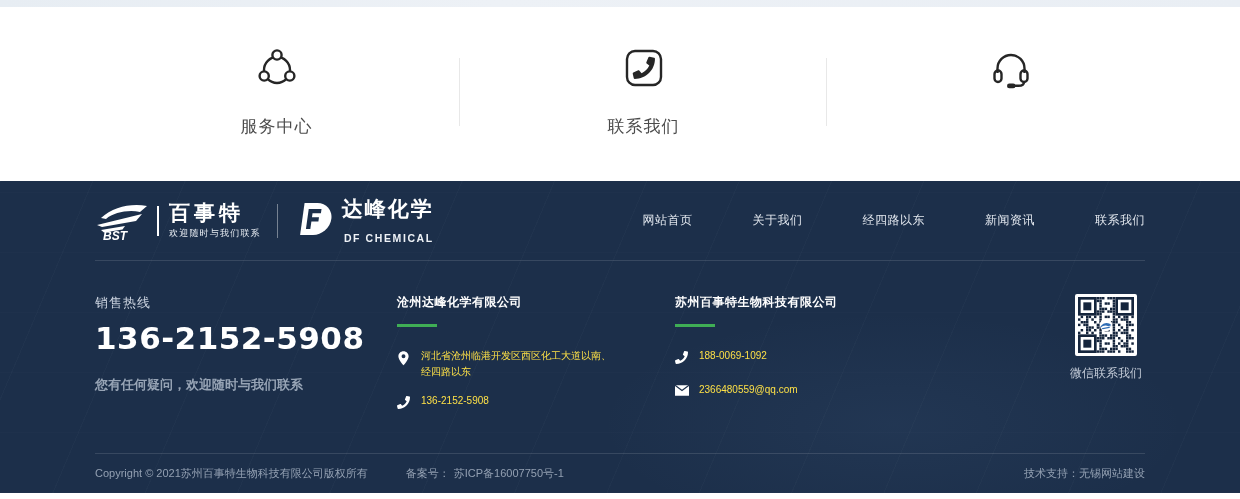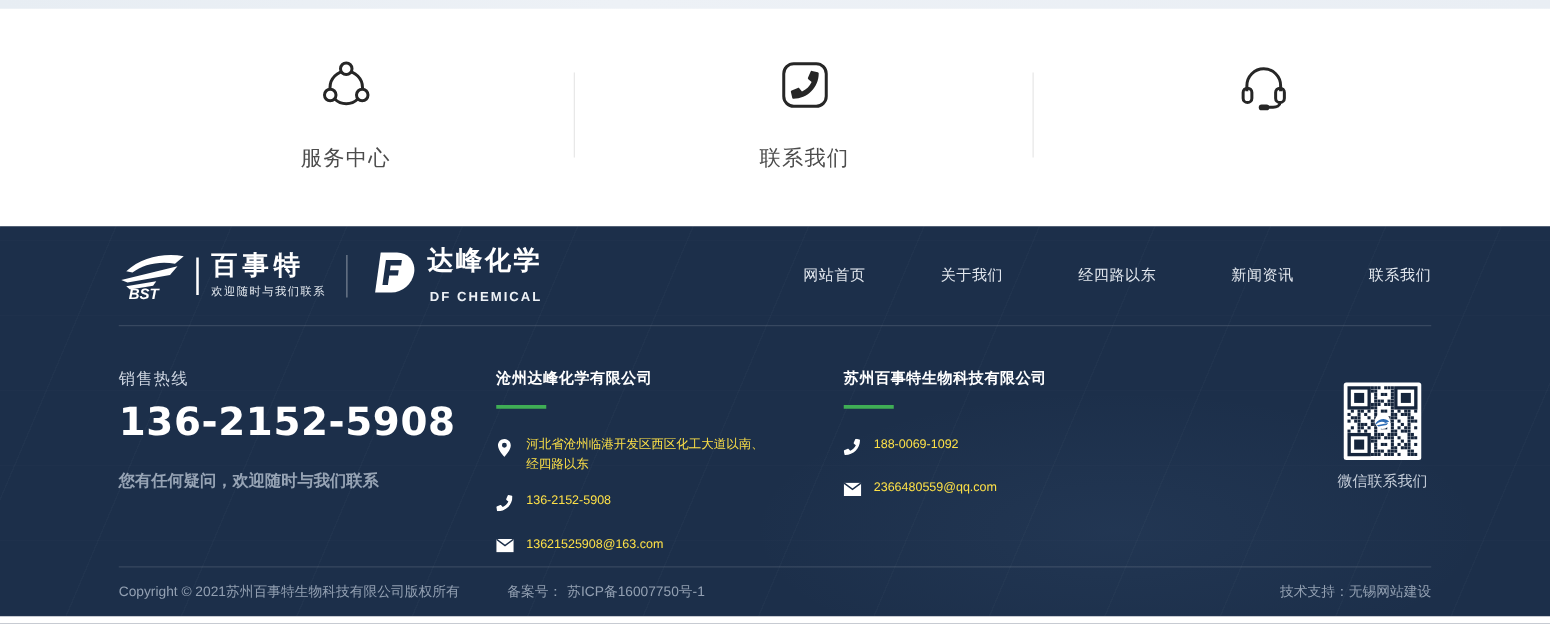--- a/index.html
+++ b/index.html
@@ -57,21 +57,21 @@
   .company + .company { width:300px; }
   .company-name { font-size:12px; font-weight:bold; letter-spacing:0.5px; }
   .green-line { width:40px; height:3px; background:#3fae55; margin-top:13px; }
   .info-rows { margin-top:21px; }
   .info-row { display:flex; align-items:flex-start; margin-top:13px; font-size:10px;
               color:#fde047; line-height:1.6; }
   .info-row:first-child { margin-top:0; }
   .info-row .mini-icon { flex:0 0 14px; margin-right:10px; margin-top:3px; }
   .addr-line { display:block; }
 
-  .qr-block { margin-left:auto; margin-top:12px; width:78px; text-align:center; }
+  .qr-block { margin-left:auto; margin-top:0; width:78px; text-align:center; }
   .qr-box { width:62px; height:62px; margin:0 auto; background:#fff; border-radius:2px; padding:1px; }
   .qr-label { margin-top:9px; font-size:12px; color:#c4ccd8; white-space:nowrap; }
 
   .footer-bottom { height:39px; display:flex; align-items:center; justify-content:space-between;
                    border-top:1px solid rgba(255,255,255,0.12); font-size:11px; color:#93a0b2; }
   .bottom-left { display:flex; align-items:center; gap:38px; }
   .icp-group { display:flex; gap:4px; }
   .icp-link { color:#93a0b2; cursor:pointer; }
   .support-link { color:#93a0b2; cursor:pointer; }
 </style>
@@ -182,29 +182,20 @@
             <span class="addr-line">经四路以东</span>
           </span>
         </div>
         <div class="info-row">
           <span class="mini-icon">
             <svg width="13" height="13" viewBox="0 0 512 512" fill="#ffffff">
               <path d="M493.4 24.6l-104-24c-11.3-2.6-22.9 3.3-27.5 13.9l-48 112c-4.2 9.8-1.4 21.3 6.9 28l60.6 49.6c-36 76.7-98.9 140.5-177.2 177.2l-49.6-60.6c-6.8-8.3-18.2-11.1-28-6.9l-112 48C3.9 366.5-2 378.1.6 389.4l24 104C27.1 504.2 36.7 512 48 512c256.1 0 464-207.5 464-464 0-11.2-7.7-20.9-18.6-23.4z"></path>
             </svg>
           </span>
           <span>136-2152-5908</span>
-        </div>
-        <div class="info-row">
-          <span class="mini-icon">
-            <svg width="14" height="11" viewBox="0 0 16 12" fill="#ffffff">
-              <path d="M0 0h16v12H0z"></path>
-              <path d="M0 0l8 6 8-6" stroke="#1c2f4a" stroke-width="1.4" fill="none"></path>
-            </svg>
-          </span>
-          <span>13621525908@163.com</span>
         </div>
       </div>
     </div>
 
     <div class="company">
       <div class="company-name">苏州百事特生物科技有限公司</div>
       <div class="green-line"></div>
       <div class="info-rows">
         <div class="info-row">
           <span class="mini-icon">

